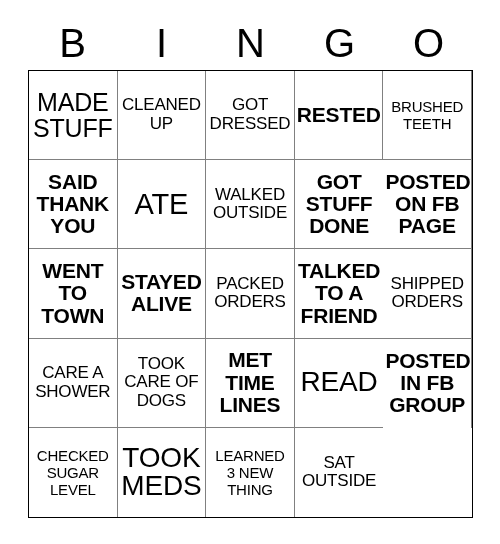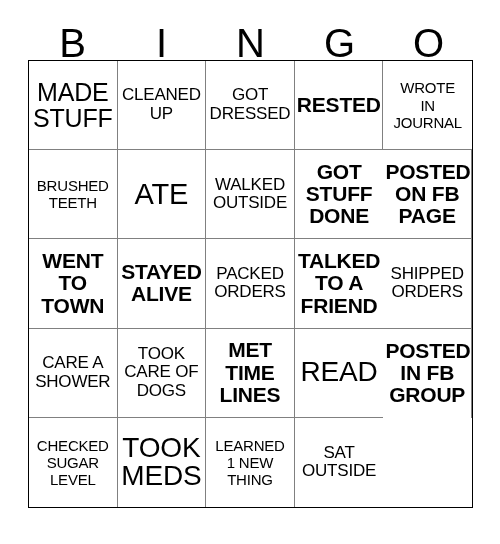--- a/index.html
+++ b/index.html
@@ -42,21 +42,21 @@
     font-weight: normal;
     color: #000000;
     letter-spacing: 0px;
     user-select: none;
   }
 
   
   #bingo-grid {
     position: absolute;
     left: 28px;
-    top: 60px;
+    top: 70px;
     width: 445px;
     height: 448px;
     box-sizing: border-box;
     border: 1.5px solid #000000;
     display: grid;
     grid-template-columns: repeat(5, 1fr);
     grid-template-rows: repeat(5, 1fr);
     background: #ffffff;
   }
 
@@ -115,28 +115,28 @@
         <span class="cell-text">CLEANED
 UP</span>
       </div>
       <div class="bingo-cell fs-sm">
         <span class="cell-text">GOT
 DRESSED</span>
       </div>
       <div class="bingo-cell fs-md">
         <span class="cell-text">RESTED</span>
       </div>
-      <div class="bingo-cell fs-xs col-last">
-        <span class="cell-text">WROTE
-IN
-JOURNAL</span>
-      </div>
       <div class="bingo-cell fs-xs">
         <span class="cell-text">BRUSHED
 TEETH</span>
+      </div>
+      <div class="bingo-cell fs-md">
+        <span class="cell-text">SAID
+THANK
+YOU</span>
       </div>
       <div class="bingo-cell fs-xxl">
         <span class="cell-text">ATE</span>
       </div>
       <div class="bingo-cell fs-sm">
         <span class="cell-text">WALKED
 OUTSIDE</span>
       </div>
       <div class="bingo-cell fs-md col-last">
         <span class="cell-text">GOT
@@ -196,21 +196,21 @@
         <span class="cell-text">CHECKED
 SUGAR
 LEVEL</span>
       </div>
       <div class="bingo-cell fs-xl row-last">
         <span class="cell-text">TOOK
 MEDS</span>
       </div>
       <div class="bingo-cell fs-xs row-last">
         <span class="cell-text">LEARNED
-1 NEW
+3 NEW
 THING</span>
       </div>
       <div class="bingo-cell fs-sm col-last row-last">
         <span class="cell-text">SAT
 OUTSIDE</span>
       </div>
     </div>
 
 </div>
 

